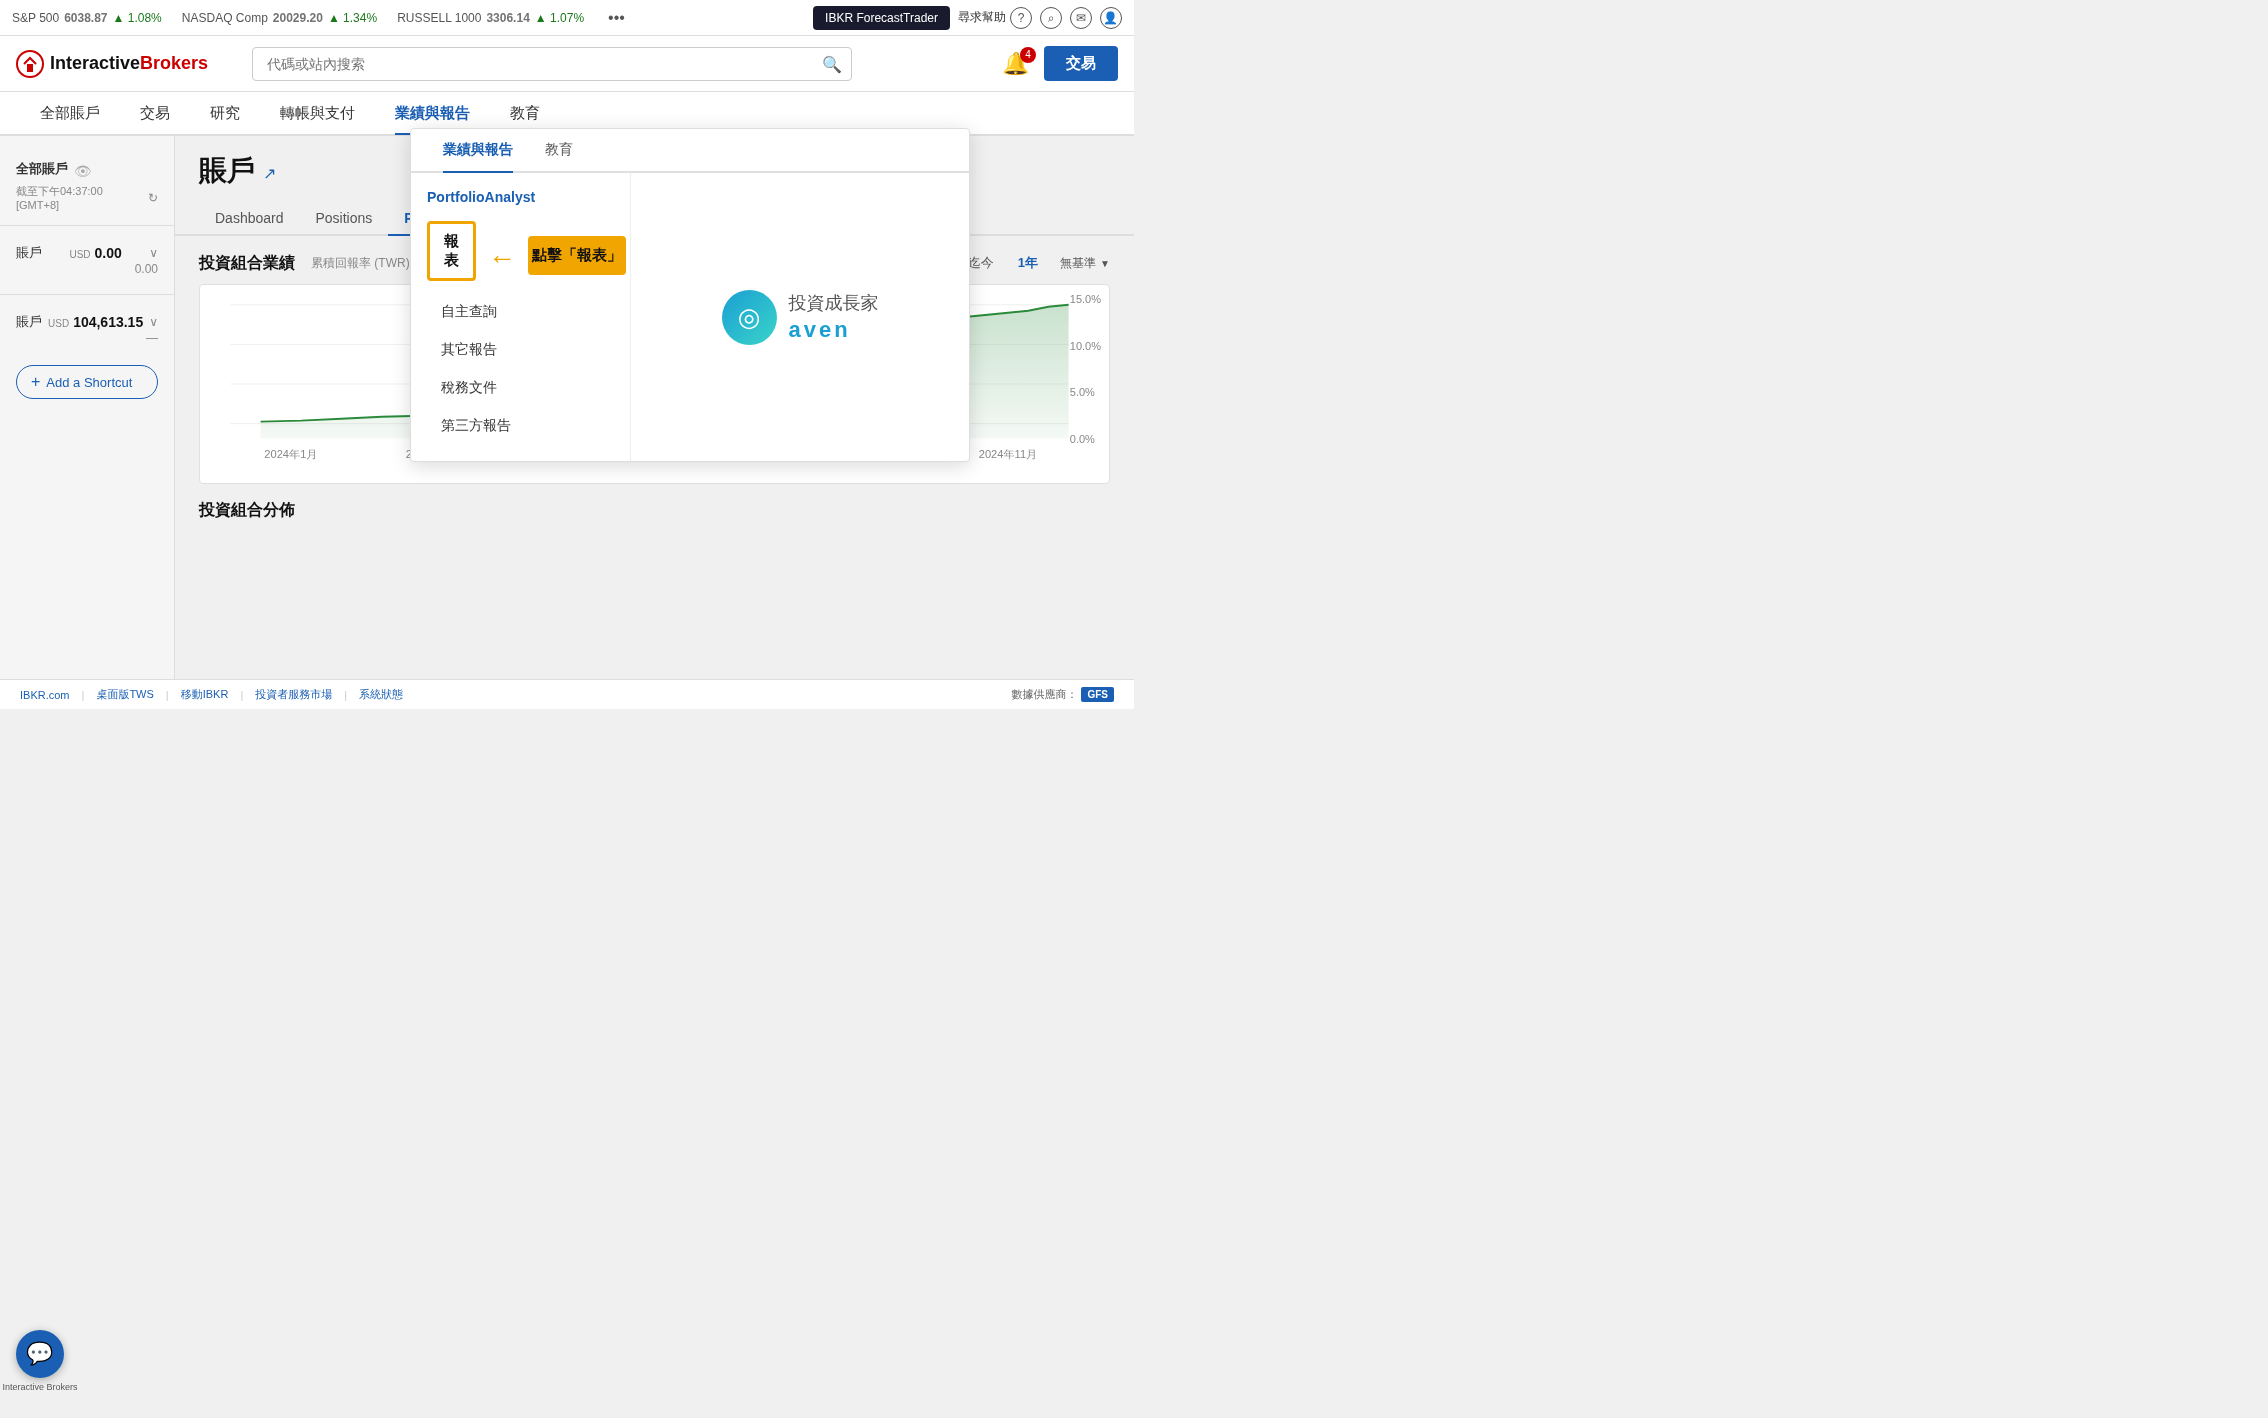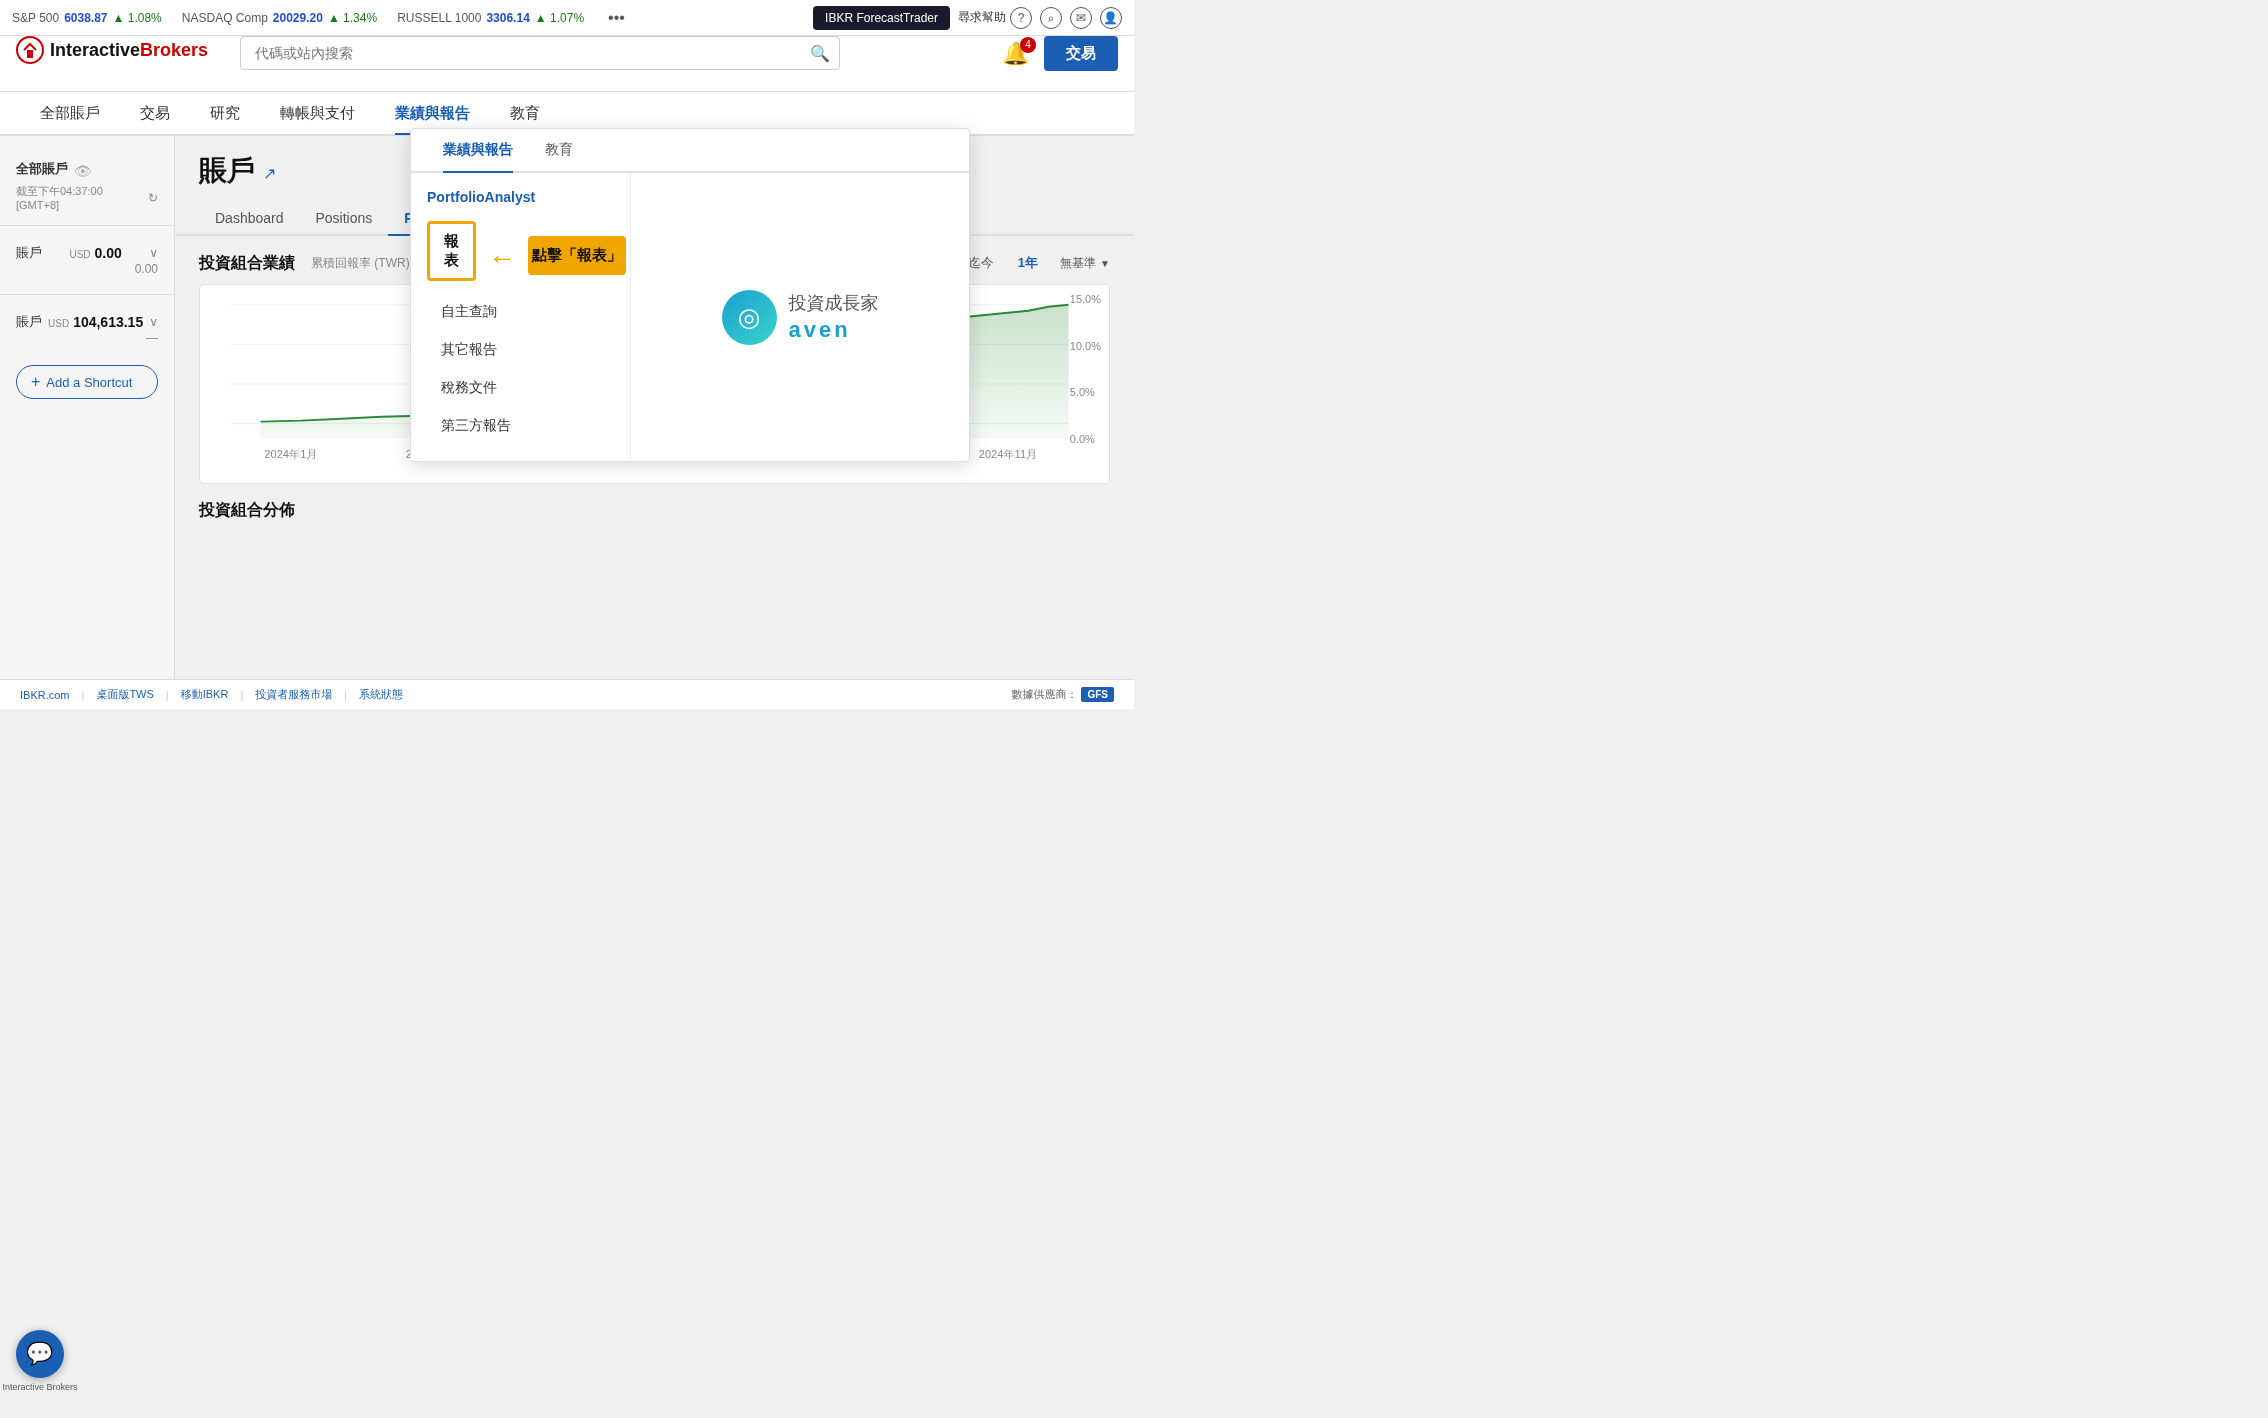--- a/index.html
+++ b/index.html
@@ -22,21 +22,21 @@
       height: 36px;
       gap: 20px;
     }
     .ticker-item {
       display: flex;
       align-items: center;
       gap: 5px;
       font-size: 12px;
     }
     .ticker-name { color: #555; font-weight: 500; }
-    .ticker-value { color: #1d4ed8; font-weight: 600; }
+    .ticker-value { color: #737373; font-weight: 600; }
     .ticker-change { color: #1a7a1a; font-weight: 500; }
     .ticker-more {
       color: #555;
       font-size: 16px;
       cursor: pointer;
       margin-left: 4px;
     }
     .ticker-right {
       margin-left: auto;
       display: flex;
@@ -62,24 +62,24 @@
       border: 1.5px solid #555;
       display: flex; align-items: center; justify-content: center;
       font-size: 12px; color: #555; cursor: pointer;
     }
 
     
     .header {
       background: #fff;
       border-bottom: 1px solid #ddd;
       display: flex;
-      align-items: flex-start;
+      align-items: center;
       padding: 0 16px;
       height: 56px;
-      gap: 8px;
+      gap: 20px;
     }
     .logo {
       display: flex; align-items: center; gap: 6px;
       font-size: 18px; font-weight: 700; color: #111;
       white-space: nowrap;
     }
     .logo-icon {
       width: 28px; height: 28px;
     }
     .logo-interactive { color: #111; }

